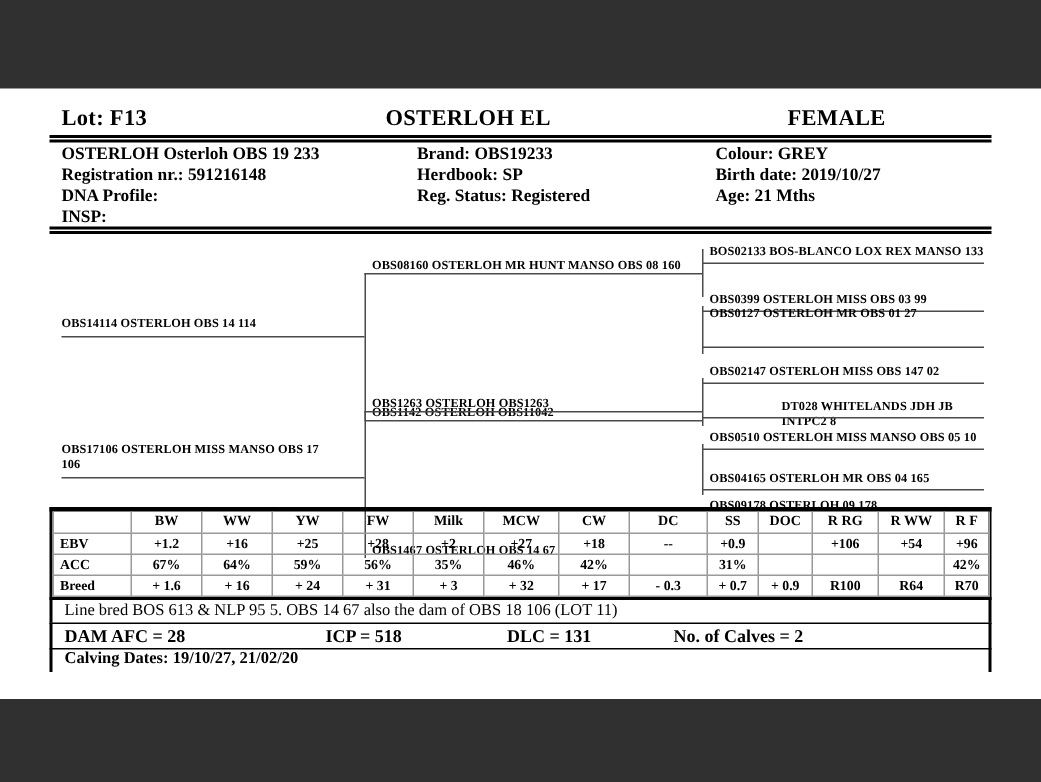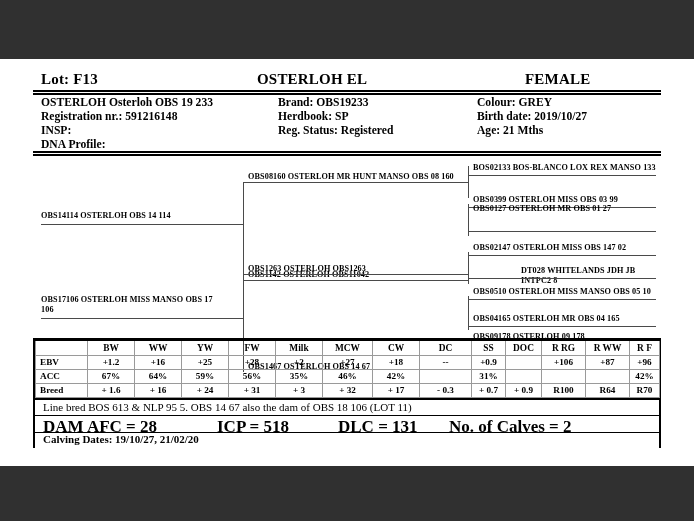--- a/index.html
+++ b/index.html
@@ -162,21 +162,21 @@
     width: 628px;
     border-left: 2px solid #000;
     border-right: 2px solid #000;
     border-top: 1px solid #000;
     height: 17px;
   }
   .stats-row span {
     position: absolute;
     top: 1px;
     font-weight: bold;
-    font-size: 17px;
+    font-size: 12px;
     white-space: nowrap;
     color: #000;
   }
   .s1 { left: 8px; }
   .s2 { left: 182px; }
   .s3 { left: 303px; }
   .s4 { left: 414px; }
 
   .calving-row {
     position: relative;
@@ -207,22 +207,22 @@
         <span class="title-lot">Lot:  F13</span>
         <span class="title-name">OSTERLOH EL</span>
         <span class="title-sex">FEMALE</span>
       </div>
       <div class="rule-double"></div>
 
       <div class="ident">
         <div class="col c1">
           <div class="line">OSTERLOH Osterloh OBS 19 233</div>
           <div class="line">Registration nr.: 591216148</div>
+          <div class="line">DNA Profile:</div>
           <div class="line">INSP:</div>
-          <div class="line">DNA Profile:</div>
         </div>
         <div class="col c2">
           <div class="line">Brand:  OBS19233</div>
           <div class="line">Herdbook: SP</div>
           <div class="line">Reg. Status: Registered</div>
         </div>
         <div class="col c3">
           <div class="line">Colour:  GREY</div>
           <div class="line">Birth date:  2019/10/27</div>
           <div class="line">Age: 21 Mths</div>
@@ -331,21 +331,21 @@
             <td>+16</td>
             <td>+25</td>
             <td>+28</td>
             <td>+2</td>
             <td>+27</td>
             <td>+18</td>
             <td>--</td>
             <td>+0.9</td>
             <td></td>
             <td>+106</td>
-            <td>+87</td>
+            <td>+54</td>
             <td>+96</td>
           </tr>
           <tr>
             <td class="rowhdr">ACC</td>
             <td>67%</td>
             <td>64%</td>
             <td>59%</td>
             <td>56%</td>
             <td>35%</td>
             <td>46%</td>

